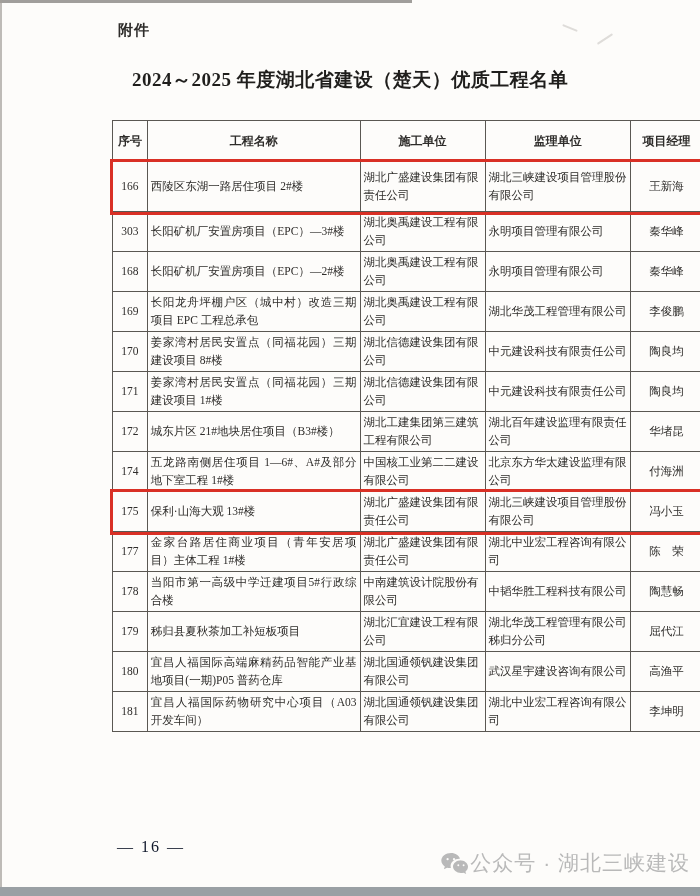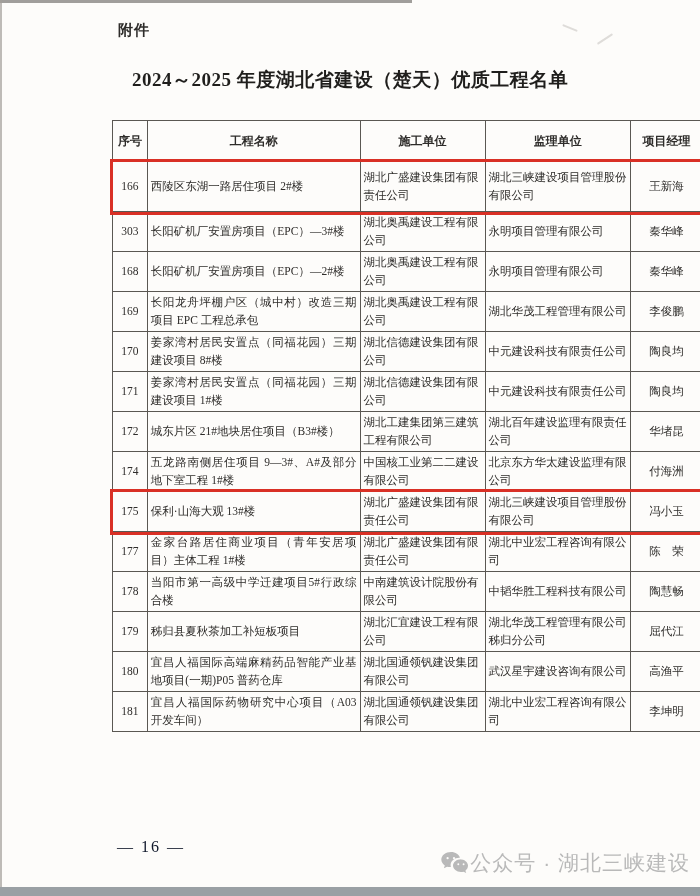--- a/index.html
+++ b/index.html
@@ -37,21 +37,21 @@
   .col-builder{width:104px;}
   .col-super{width:121px;}
   .col-mgr{width:60px;}
   td.c-no,td.c-mgr{text-align:center;}
   td.c-project{text-align:justify;}
   tr.highlight{outline:3px solid #d93025;outline-offset:0px;font-family:Liberation Serif, serif;}
 
   .page-number{position:absolute;left:117px;top:838px;font-size:16px;
     letter-spacing:2px;color:#0f172a;}
 
-  .watermark{position:absolute;right:10px;top:849px;display:flex;align-items:center;
+  .watermark{position:absolute;right:10px;top:849px;display:flex;align-items:flex-end;
     color:#b9b9b9;font-family:"Liberation Sans","DejaVu Sans",sans-serif;
     font-size:21px;letter-spacing:1px;}
   .watermark svg{display:block;}
 
   .bottom-bar{position:absolute;left:0;bottom:0;width:700px;height:9px;background:#9aa0a4;}
 </style>
 </head>
 <body>
 
 <div class="scan-top"></div>
@@ -124,21 +124,21 @@
       </tr>
       <tr>
         <td class="c-no">172</td>
         <td class="c-project">城东片区 21#地块居住项目（B3#楼）</td>
         <td class="c-builder">湖北工建集团第三建筑工程有限公司</td>
         <td class="c-super">湖北百年建设监理有限责任公司</td>
         <td class="c-mgr">华堵昆</td>
       </tr>
       <tr>
         <td class="c-no">174</td>
-        <td class="c-project">五龙路南侧居住项目 9—3#、A#及部分地下室工程 1#楼</td>
+        <td class="c-project">五龙路南侧居住项目 1—6#、A#及部分地下室工程 1#楼</td>
         <td class="c-builder">中国核工业第二二建设有限公司</td>
         <td class="c-super">北京东方华太建设监理有限公司</td>
         <td class="c-mgr">付海洲</td>
       </tr>
       <tr class="highlight">
         <td class="c-no">175</td>
         <td class="c-project">保利·山海大观 13#楼</td>
         <td class="c-builder">湖北广盛建设集团有限责任公司</td>
         <td class="c-super">湖北三峡建设项目管理股份有限公司</td>
         <td class="c-mgr">冯小玉</td>

